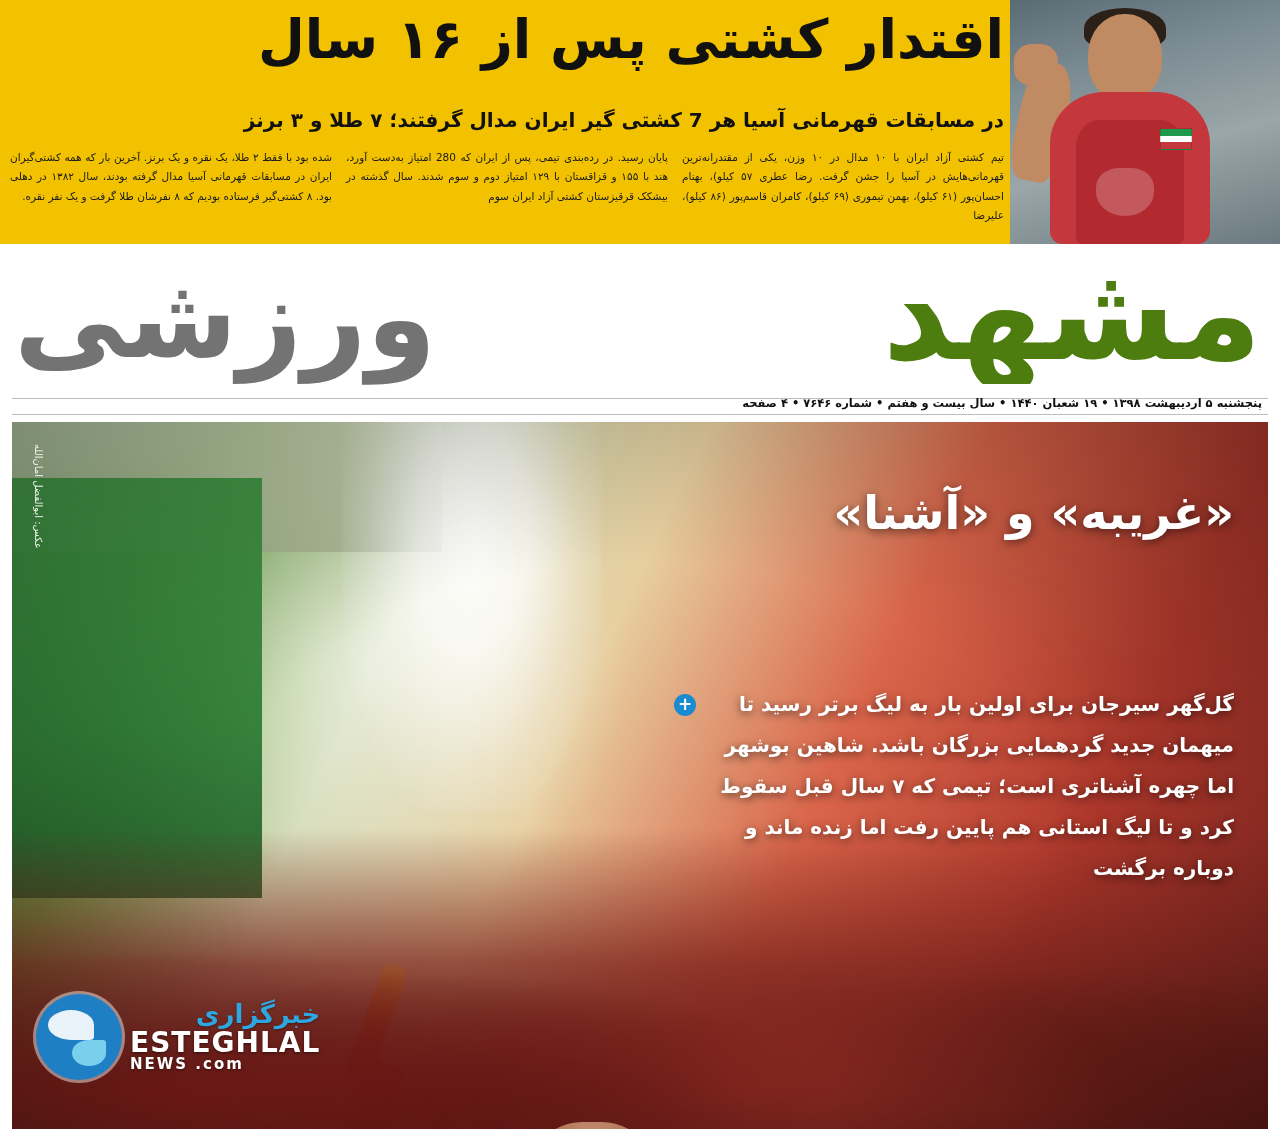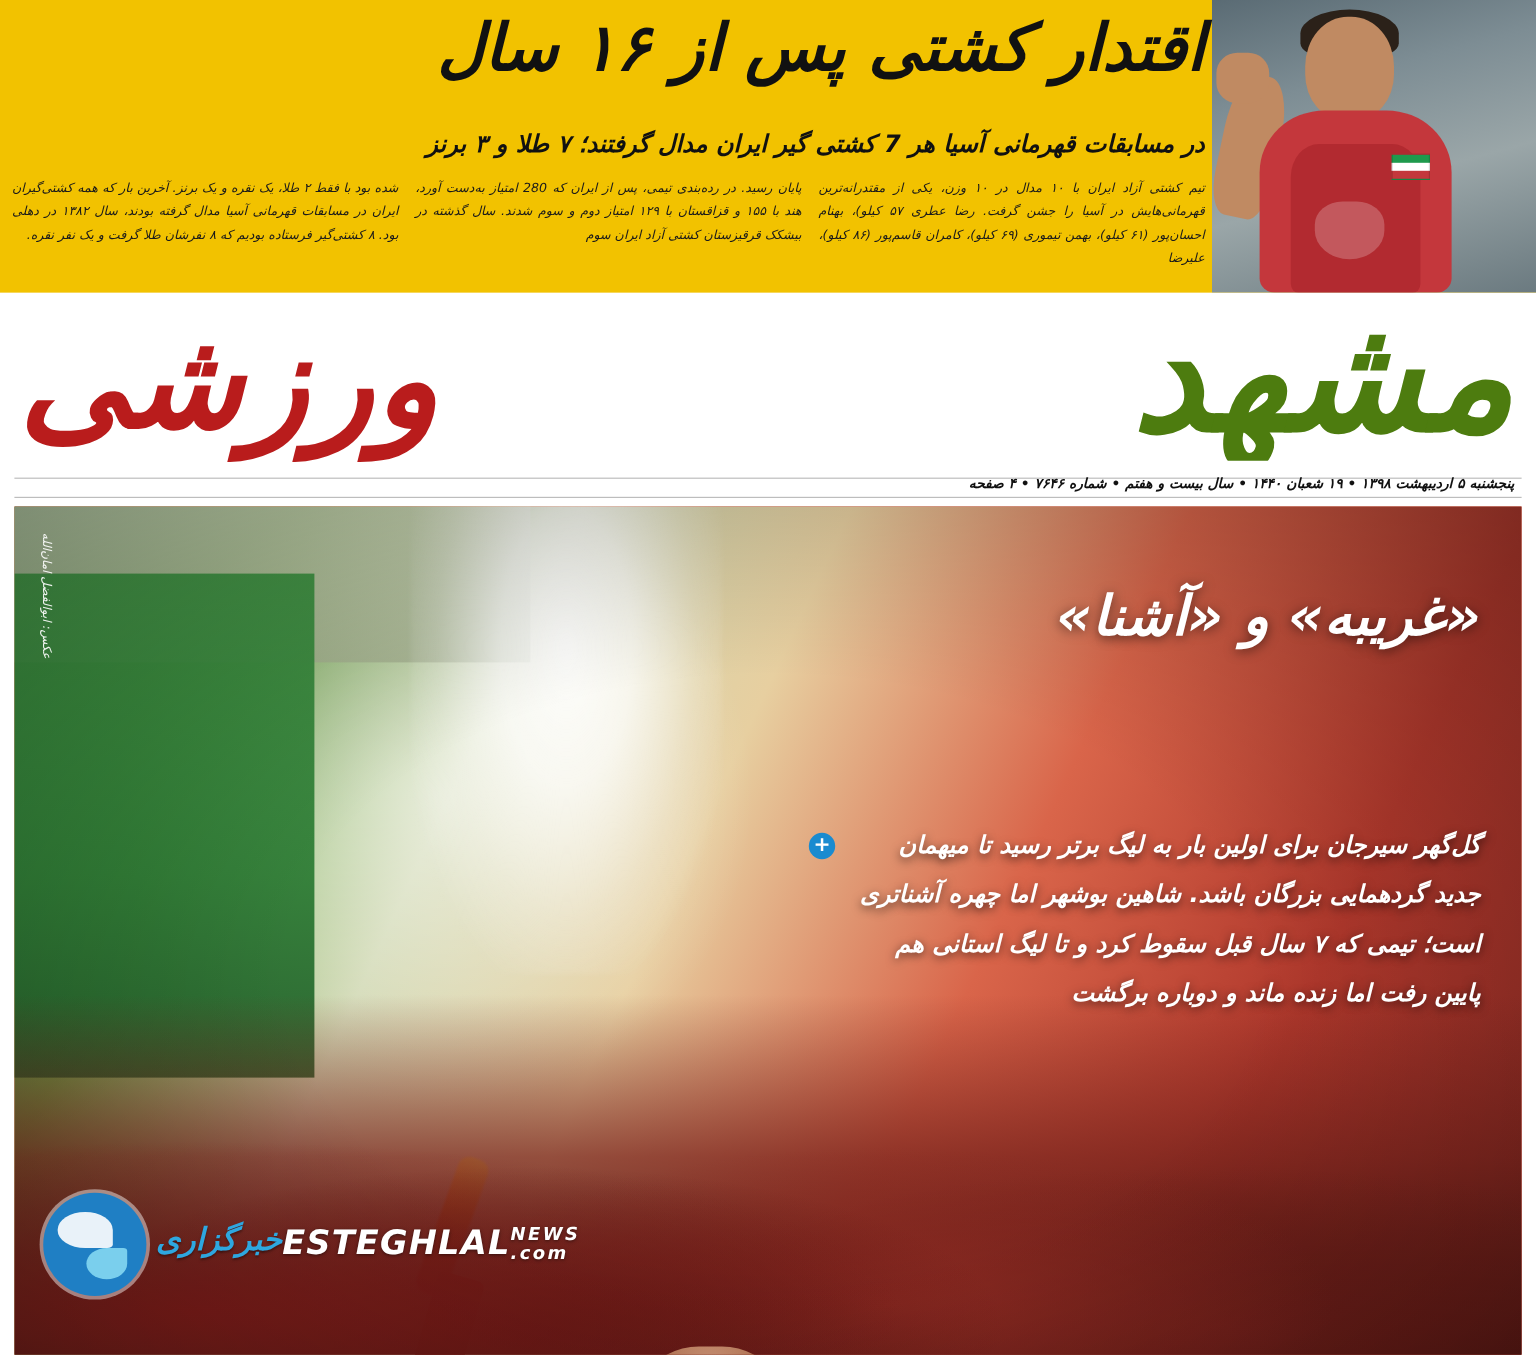--- a/index.html
+++ b/index.html
@@ -9,21 +9,20 @@
   }
   body {
     font-family: "DejaVu Sans", "Liberation Sans", sans-serif;
   }
   .page {
     position: relative;
     width: 1280px;
     height: 1141px;
     overflow: hidden;
     background: #ffffff;
-    font-style: italic;
   }
 
   
   .top-banner {
     position: absolute;
     top: 0; left: 0;
     width: 1280px;
     height: 244px;
     background: #f2c200;
     overflow: hidden;
@@ -155,21 +154,21 @@
     line-height: 1.05;
     padding-right: 18px;
     box-sizing: border-box;
     white-space: nowrap;
     overflow: hidden;
   }
   .mast-grey {
     position: absolute;
     top: 18px; left: 16px;
     width: 420px;
-    color: #b91c1c;
+    color: #737373;
     font-size: 112px;
     font-weight: bold;
     text-align: left;
     line-height: 1;
     white-space: nowrap;
   }
   .mast-smoke {
     position: absolute;
     top: 6px; right: 390px;
     width: 260px; height: 136px;
@@ -355,21 +354,21 @@
     content: "";
     position: absolute;
     bottom: 14px; right: 16px;
     width: 34px; height: 26px;
     border-radius: 50% 10% 50% 50%;
     background: #7fd4ef;
     opacity: .95;
   }
   .wm-text {
     display: flex;
-    flex-direction: row;
+    flex-direction: column;
     justify-content: flex-start;
     line-height: 1.05;
   }
   .wm-fa {
     font-size: 26px;
     font-weight: bold;
     color: #2ea7e0;
     text-shadow: 0 1px 2px rgba(0,0,0,.35);
     direction: rtl;
   }

